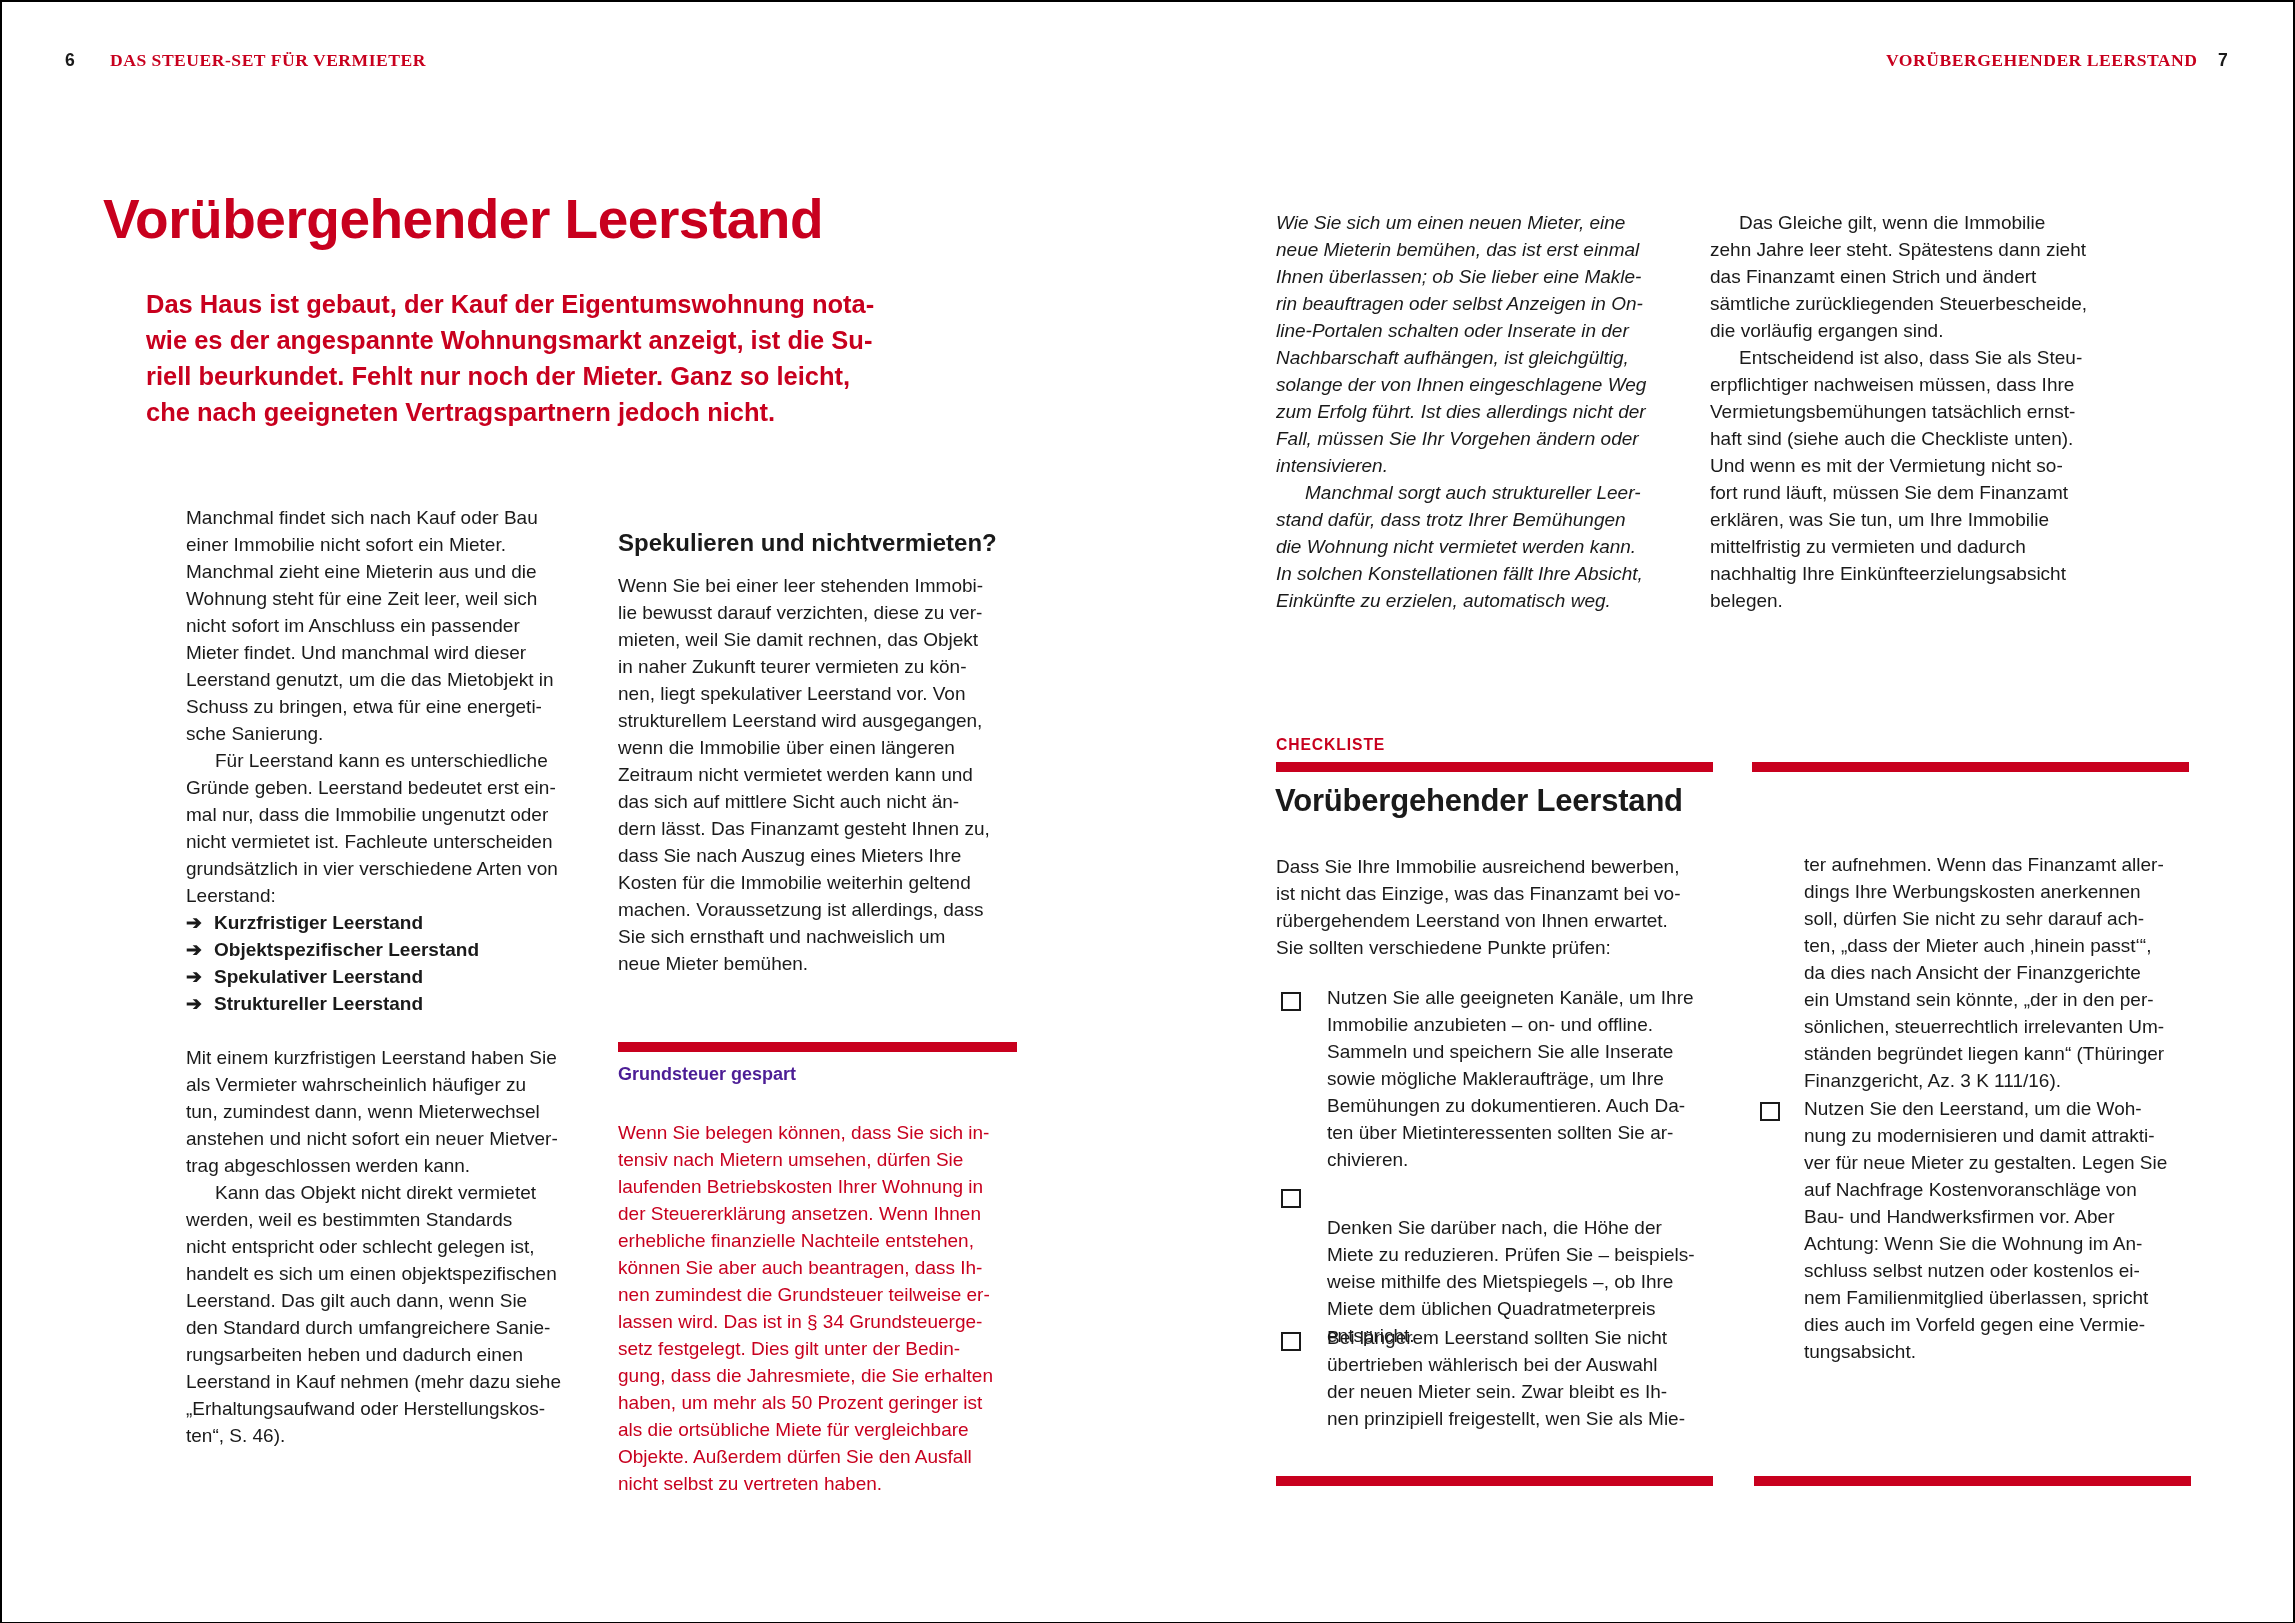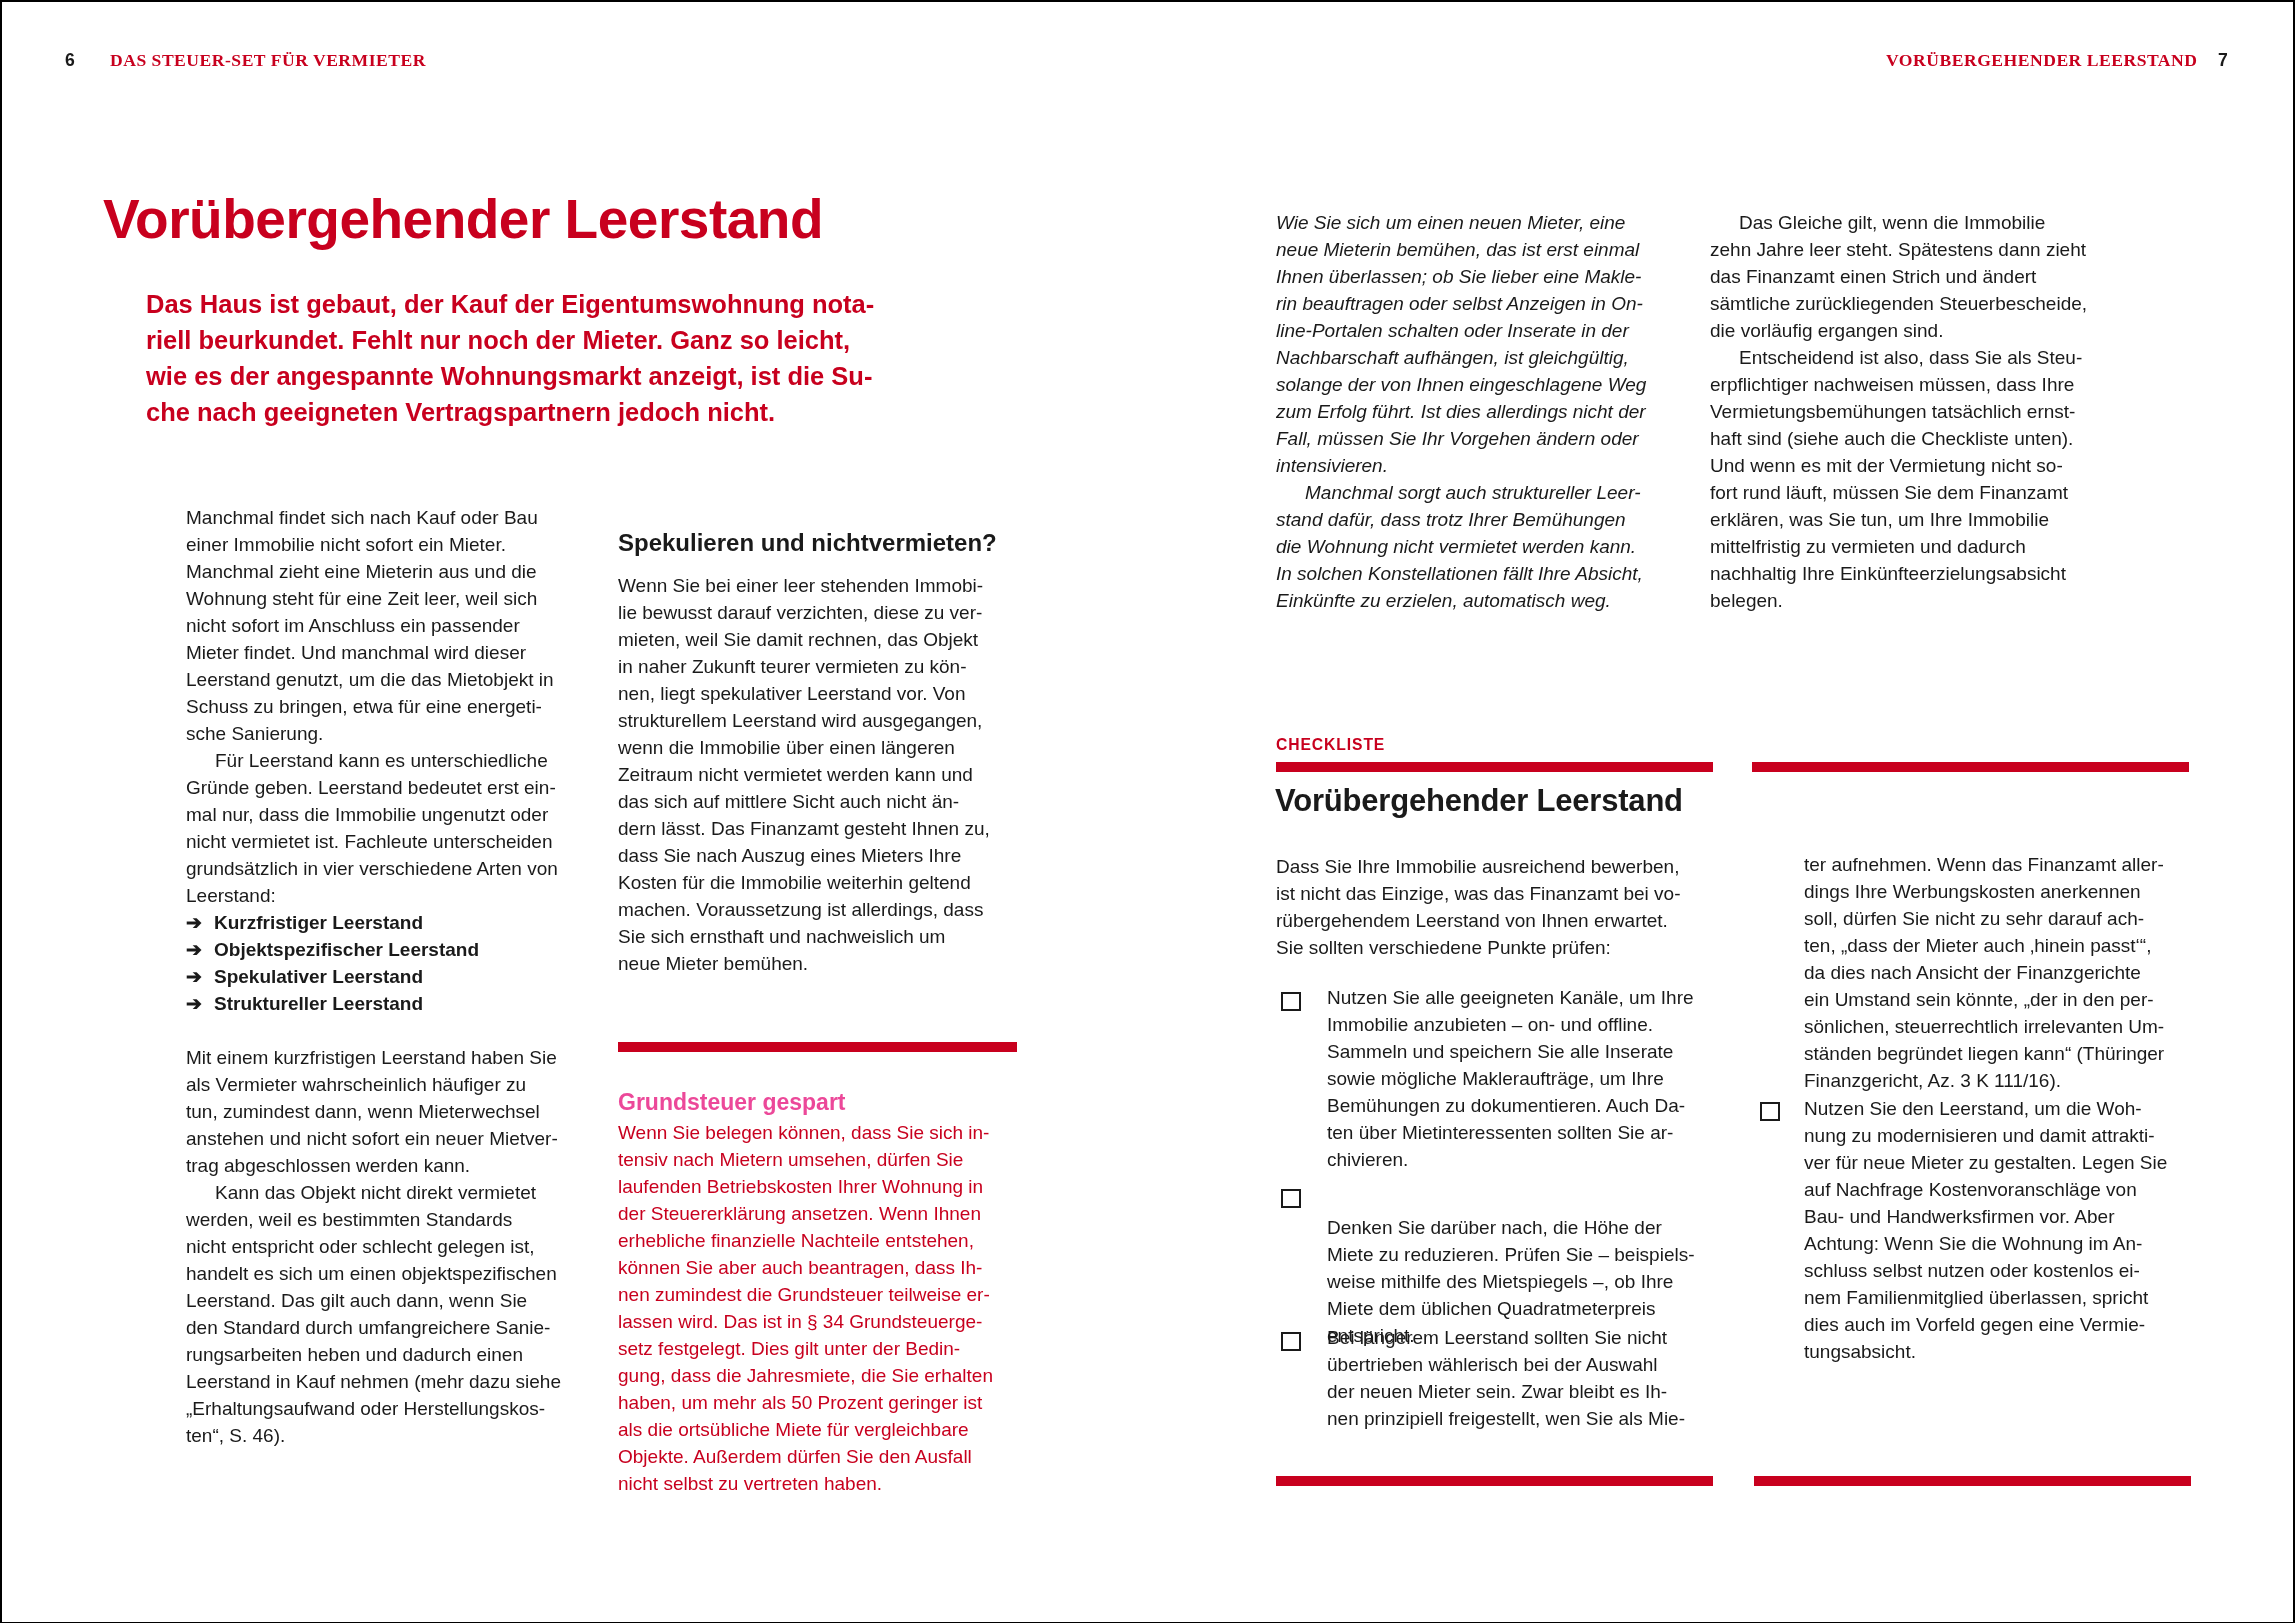--- a/index.html
+++ b/index.html
@@ -13,42 +13,42 @@
   .running { font-family:Liberation Serif, serif; font-weight:700; font-size:17.6px; color:#c8001e; letter-spacing:0.5px; }
   .h1 { font-family:"Liberation Sans", sans-serif; font-weight:700; font-size:55px; color:#c8001e; letter-spacing:-0.5px; white-space:nowrap; }
   .lede { font-family:"Liberation Sans", sans-serif; font-weight:700; font-size:25.5px; line-height:36px; color:#c8001e;margin-left:36px; }
   .lede span { display:block; white-space:nowrap; }
   .body { font-size:19px; line-height:27px; color:#1a1a1a; }
   .body .ln { display:block; white-space:nowrap; }
   .body .ind { padding-left:29px; }
   .bul { display:flex; align-items:center; white-space:nowrap; font-weight:700; }
   .bul .arrow { width:28px; font-weight:700; }
   .h2 { font-weight:700; font-size:24px; line-height:27px; color:#1a1a1a;margin-top:29px; }
-  .h2red { font-weight:700; font-size:23px; color:#ec4899;margin-top:25px; }
+  .h2red { font-weight:700; font-size:18px; color:#4c1d95; }
   .redbody .ln { color:#c8001e; }
   .bar { position:absolute; background:#c8001e; }
   .clabel { font-weight:700; font-size:15.7px; color:#c8001e; letter-spacing:0.9px; }
   .h3 { font-weight:700; font-size:31px; color:#1a1a1a; white-space:nowrap; letter-spacing:-0.2px; }
   .chk { position:absolute; width:20.4px; height:18.5px; border:2.3px solid #1a1a1a; box-sizing:border-box; }
 </style>
 </head>
 <body>
 
 <div class="frame"></div>
 
 <div>
   <div class="abs pagenum" style="left:65px; top:50px;">6</div>
   <div class="abs running" style="left:110px; top:50px;">DAS STEUER-SET FÜR VERMIETER</div>
 
   <div class="abs h1" style="left:103px; top:187px;">Vorübergehender Leerstand</div>
 
   <div class="abs lede" style="left:110px; top:286px;" id="lede">
       <span class="ln" style="display: block;">Das Haus ist gebaut, der Kauf der Eigentumswohnung nota-</span>
+      <span class="ln" style="display: block;">wie es der angespannte Wohnungsmarkt anzeigt, ist die Su-</span>
       <span class="ln" style="display: block;">riell beurkundet. Fehlt nur noch der Mieter. Ganz so leicht,</span>
-      <span class="ln" style="display: block;">wie es der angespannte Wohnungsmarkt anzeigt, ist die Su-</span>
       <span class="ln" style="display: block;">che nach geeigneten Vertragspartnern jedoch nicht.</span>
     </div>
 
   <div class="abs body" style="left:186px; top:504px; width:407px;">
     <div id="c1p1">
         <span class="ln">Manchmal findet sich nach Kauf oder Bau</span>
         <span class="ln">einer Immobilie nicht sofort ein Mieter.</span>
         <span class="ln">Manchmal zieht eine Mieterin aus und die</span>
         <span class="ln">Wohnung steht für eine Zeit leer, weil sich</span>
         <span class="ln">nicht sofort im Anschluss ein passender</span>

